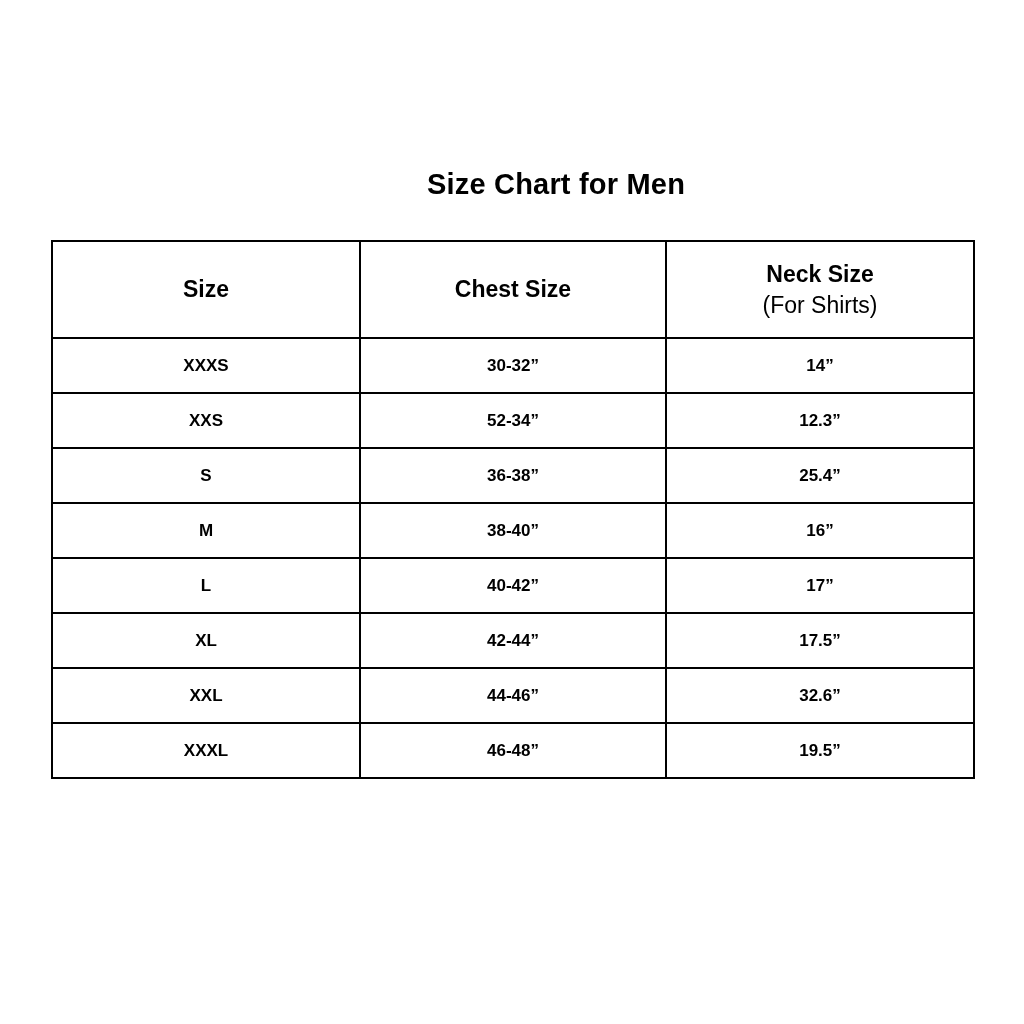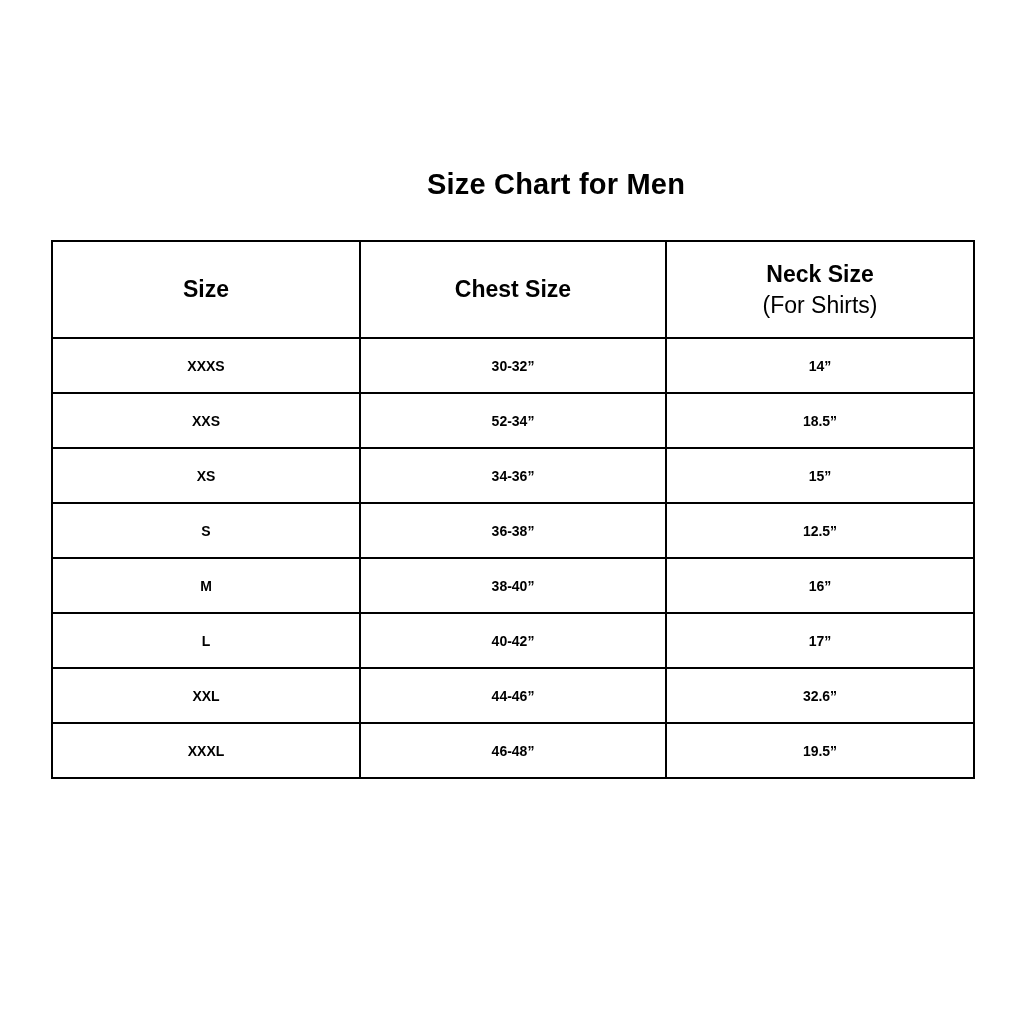--- a/index.html
+++ b/index.html
@@ -51,21 +51,21 @@
     font-weight: bold;
     color: #000000;
   }
   table.size-table th {
     font-size: 23px;
     height: 95px;
     line-height: 1.32;
     padding: 0 6px;
   }
   table.size-table td {
-    font-size: 14px;
+    font-size: 17px;
     height: 53px;
     padding: 0 8px;
   }
   col.c1 { width: 308px; }
   col.c2 { width: 306px; }
   col.c3 { width: 308px; }
   .hdr-sub {
     display: block;
     font-size: 23px;
     font-weight: normal;
@@ -101,41 +101,41 @@
       </thead>
       <tbody>
         <tr>
           <td>XXXS</td>
           <td>30-32”</td>
           <td>14”</td>
         </tr>
         <tr>
           <td>XXS</td>
           <td>52-34”</td>
-          <td>18.5”</td>
-        </tr>
-        <tr>
-          <td>XS</td>
-          <td>34-36”</td>
-          <td>15”</td>
+          <td>12.3”</td>
         </tr>
         <tr>
           <td>S</td>
           <td>36-38”</td>
-          <td>12.5”</td>
+          <td>25.4”</td>
         </tr>
         <tr>
           <td>M</td>
           <td>38-40”</td>
           <td>16”</td>
         </tr>
         <tr>
           <td>L</td>
           <td>40-42”</td>
           <td>17”</td>
+        </tr>
+        <tr>
+          <td>XL</td>
+          <td>42-44”</td>
+          <td>17.5”</td>
         </tr>
         <tr>
           <td>XXL</td>
           <td>44-46”</td>
           <td>32.6”</td>
         </tr>
         <tr>
           <td>XXXL</td>
           <td>46-48”</td>
           <td>19.5”</td>

